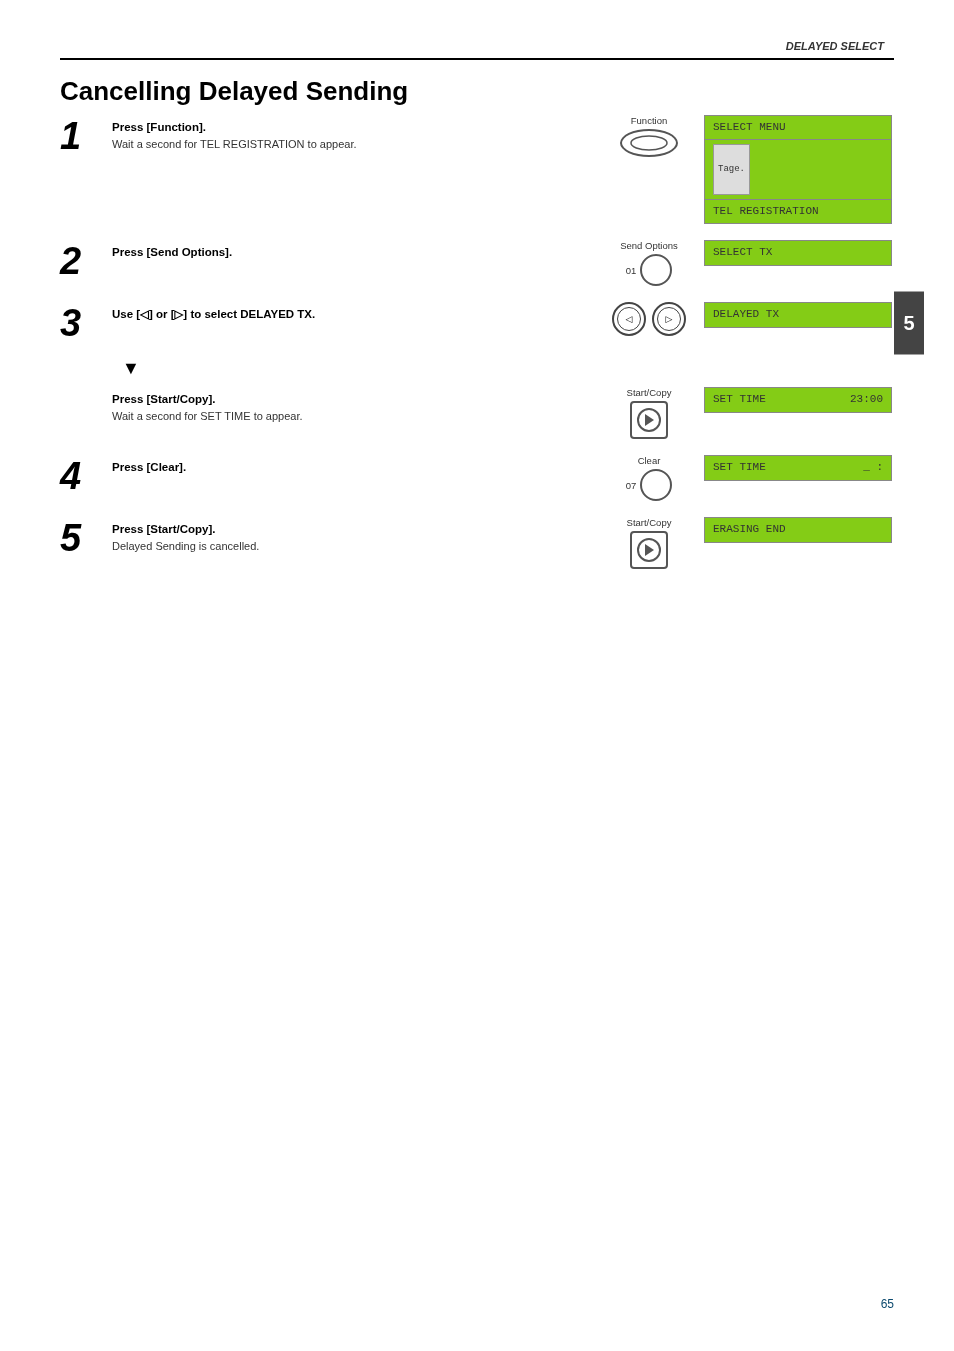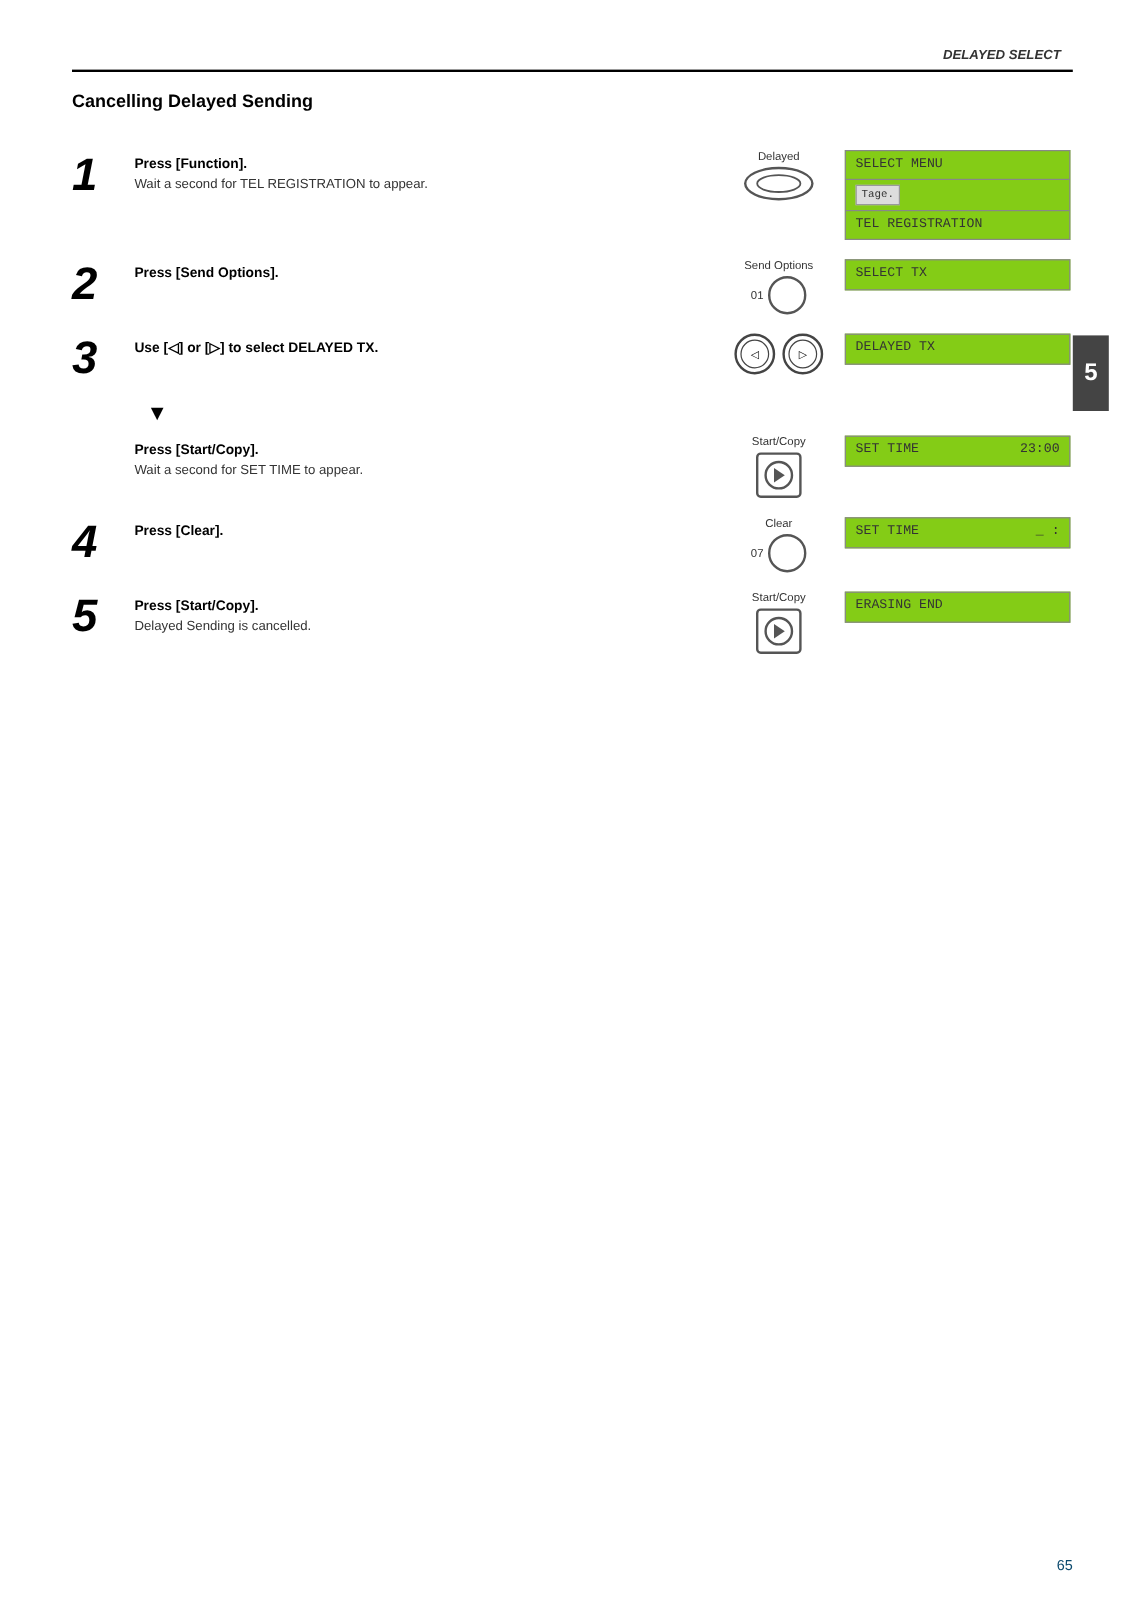--- a/index.html
+++ b/index.html
@@ -31,24 +31,24 @@
     }
 
     .header-rule {
       border: none;
       border-top: 2px solid #000;
       margin-bottom: 16px;
     }
 
     
     .section-title {
-      font-size: 15px;
+      font-size: 26px;
       font-weight: bold;
       color: #000;
-      margin-bottom: 32px;
+      margin-bottom: 8px;
     }
 
     
     .step-number {
       font-size: 38px;
       font-weight: bold;
       font-style: italic;
       color: #000;
       width: 52px;
       flex-shrink: 0;
@@ -158,21 +158,21 @@
     }
 
     .lcd-line-border {
       border-bottom: 1px solid #888;
     }
 
     
     .lcd-scroll {
       font-size: 9px;
       background: #ddd;
-      padding: 1px 4px;
+      padding: 18px 4px;
       border: 1px solid #999;
     }
 
     .main-content {
       position: relative;
     }
 
     .step-full-row {
       display: flex;
       align-items: flex-start;
@@ -233,21 +233,21 @@
 
     <div class="step-full-row">
       <div class="step-left">
         <div class="step-number">1</div>
         <div class="step-text">
           <div class="step-main-text">Press [Function].</div>
           <div class="step-sub-text">Wait a second for TEL REGISTRATION to appear.</div>
         </div>
       </div>
       <div class="step-middle">
-        <div class="button-label">Delayed</div>
+        <div class="button-label">Function</div>
 
         <div class="btn-function">
           <svg width="40" height="18" viewBox="0 0 40 18">
             <ellipse cx="20" cy="9" rx="18" ry="7" fill="none" stroke="#555" stroke-width="1.5"></ellipse>
           </svg>
         </div>
       </div>
       <div class="step-right">
         <div class="lcd-double">
           <div class="lcd-line lcd-line-border">SELECT MENU</div>

